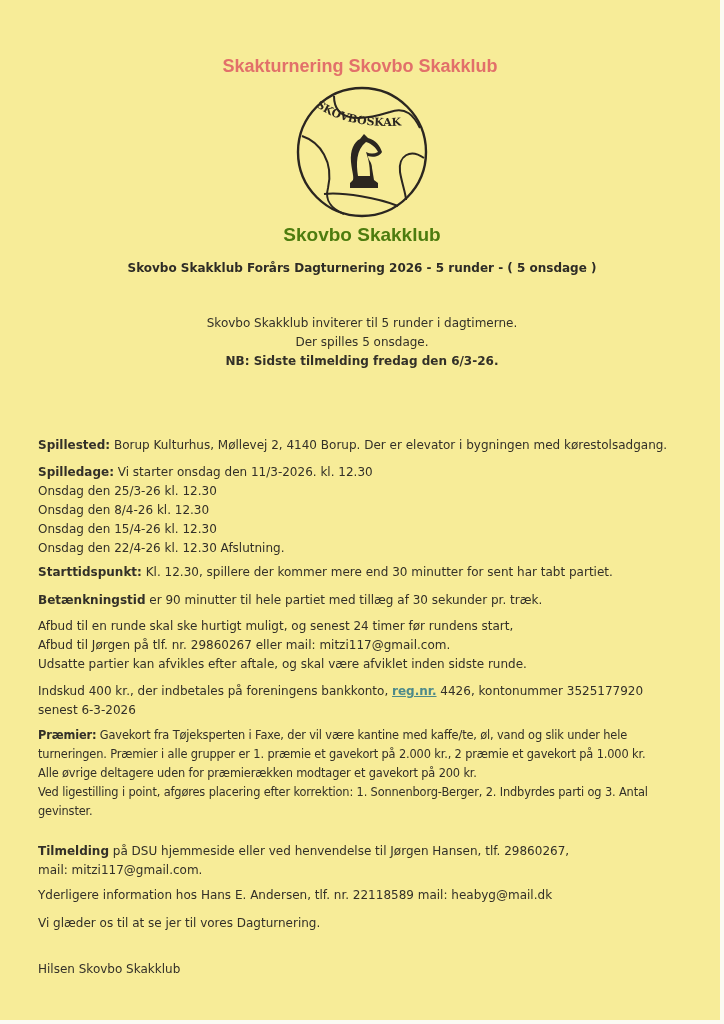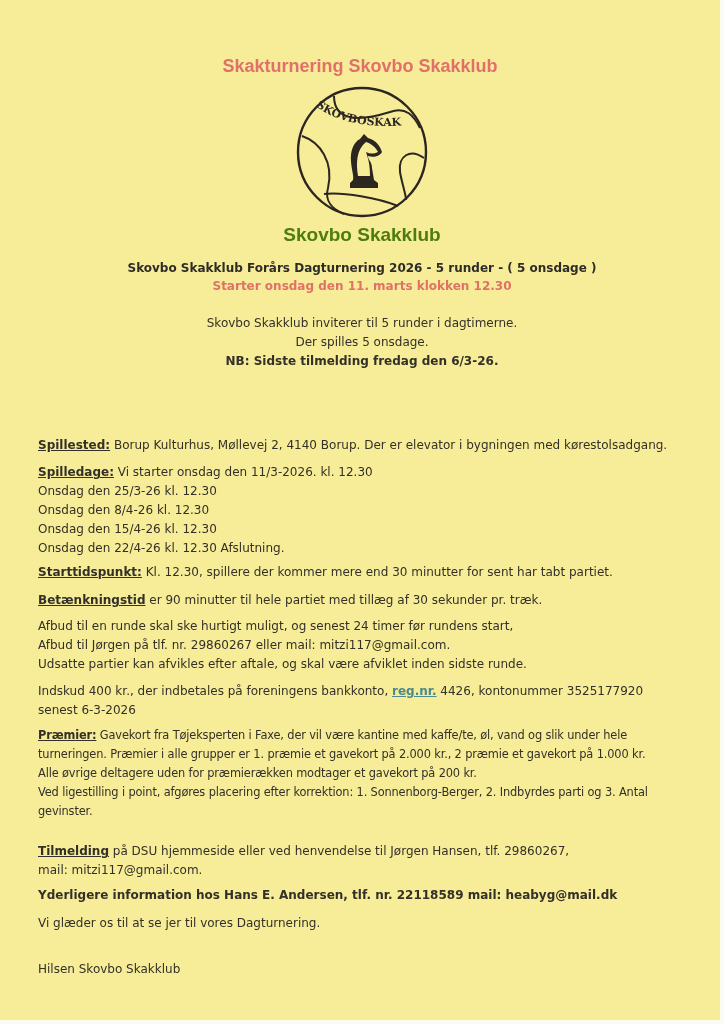--- a/index.html
+++ b/index.html
@@ -36,21 +36,21 @@
   }
   .intro {
     position: absolute; left: 0; width: 724px; top: 314px;
     font-size: 12px; line-height: 19px; text-align: center;
   }
   .intro .bold { font-weight: bold; }
   .block {
     position: absolute; left: 38px; width: 680px;
     font-size: 12px; line-height: 19px; white-space: nowrap;
   }
-  .block .lbl { font-weight: bold; text-decoration: underline; }
+  .block .lbl { font-weight: bold; }
   .block .link { color: #4d8a8a; text-decoration: underline; font-weight: bold; }
   .tight { font-size: 11.4px; letter-spacing: -0.15px; }
   .spilledag-row span.date { display: inline-block; min-width: 86px; }
 </style>
 </head>
 <body>
 
 <div class="paper">
 
   <div class="main-title">Skakturnering Skovbo Skakklub</div>
@@ -69,21 +69,20 @@
 
     <g>
       <path d="M56 104 L 84 104 L 84 99 L 80 96 L 78 84 C 78 78, 74 76, 74 72 C 80 74, 86 72, 88 68 C 86 62, 82 56, 74 54 L 70 50 L 66 55 C 60 58, 56 66, 57 78 C 58 88, 60 92, 59 96 L 56 99 Z" fill="#2b2620"></path>
       <path d="M72 58 C 78 60, 82 64, 84 68 C 80 70, 76 70, 72 68 C 74 74, 76 80, 76 92 L 64 92 C 62 80, 62 66, 72 58 Z" fill="#f7ec98"></path>
     </g>
   </svg>
 
   <div class="club-name">Skovbo Skakklub</div>
 
   <div class="subtitle">Skovbo Skakklub Forårs Dagturnering 2026 - 5 runder -  ( 5 onsdage )</div>
-  <div class="start-line">Starter onsdag den 11. marts klokken 12.30</div>
 
   <div class="intro">
     <div>Skovbo Skakklub inviterer til 5 runder i dagtimerne.</div>
     <div>Der spilles 5 onsdage.</div>
     <div class="bold">NB: Sidste tilmelding fredag den 6/3-26.</div>
   </div>
 
 
   <div class="block" style="top:436px;">
     <span class="lbl">Spillested:</span><span> Borup Kulturhus, Møllevej 2, 4140 Borup. Der er elevator i bygningen med kørestolsadgang.</span>
@@ -143,18 +142,18 @@
     <div>gevinster.</div>
   </div>
 
   <div class="block" style="top:842px;">
     <div>
       <span class="lbl">Tilmelding</span><span> på DSU hjemmeside eller ved henvendelse til Jørgen Hansen, tlf. 29860267,</span>
     </div>
     <div>mail: mitzi117@gmail.com.</div>
   </div>
 
-  <div class="block" style="top:886px;font-weight:bold;">Yderligere information hos Hans E. Andersen, tlf. nr. 22118589 mail: heabyg@mail.dk</div>
+  <div class="block" style="top:886px;">Yderligere information hos Hans E. Andersen, tlf. nr. 22118589 mail: heabyg@mail.dk</div>
 
   <div class="block" style="top:914px;">Vi glæder os til at se jer til vores Dagturnering.</div>
 
   <div class="block" style="top:960px;">Hilsen Skovbo Skakklub</div>
 </div>
 
 </body></html>

